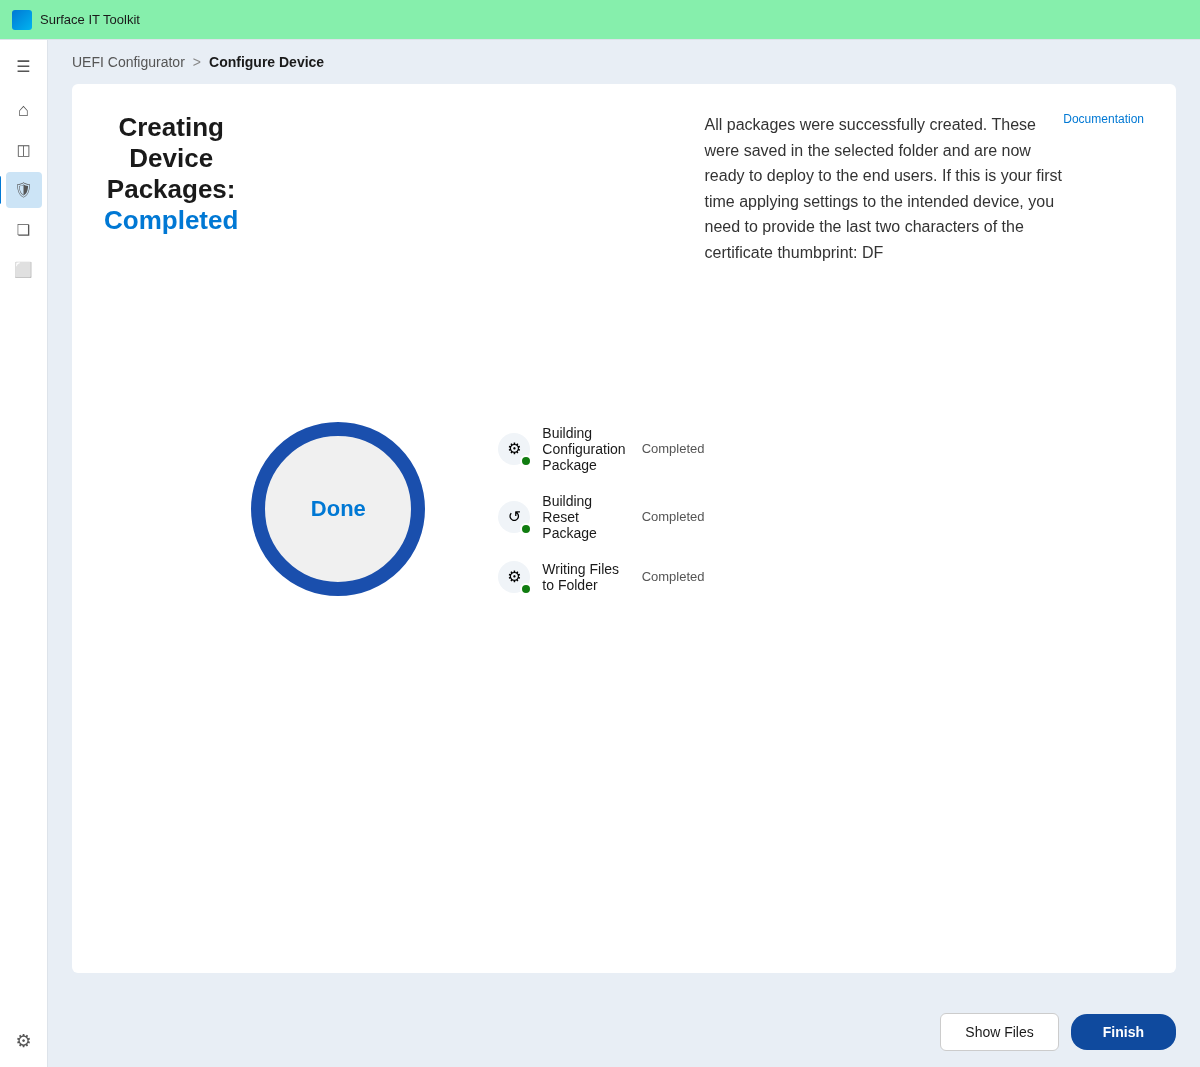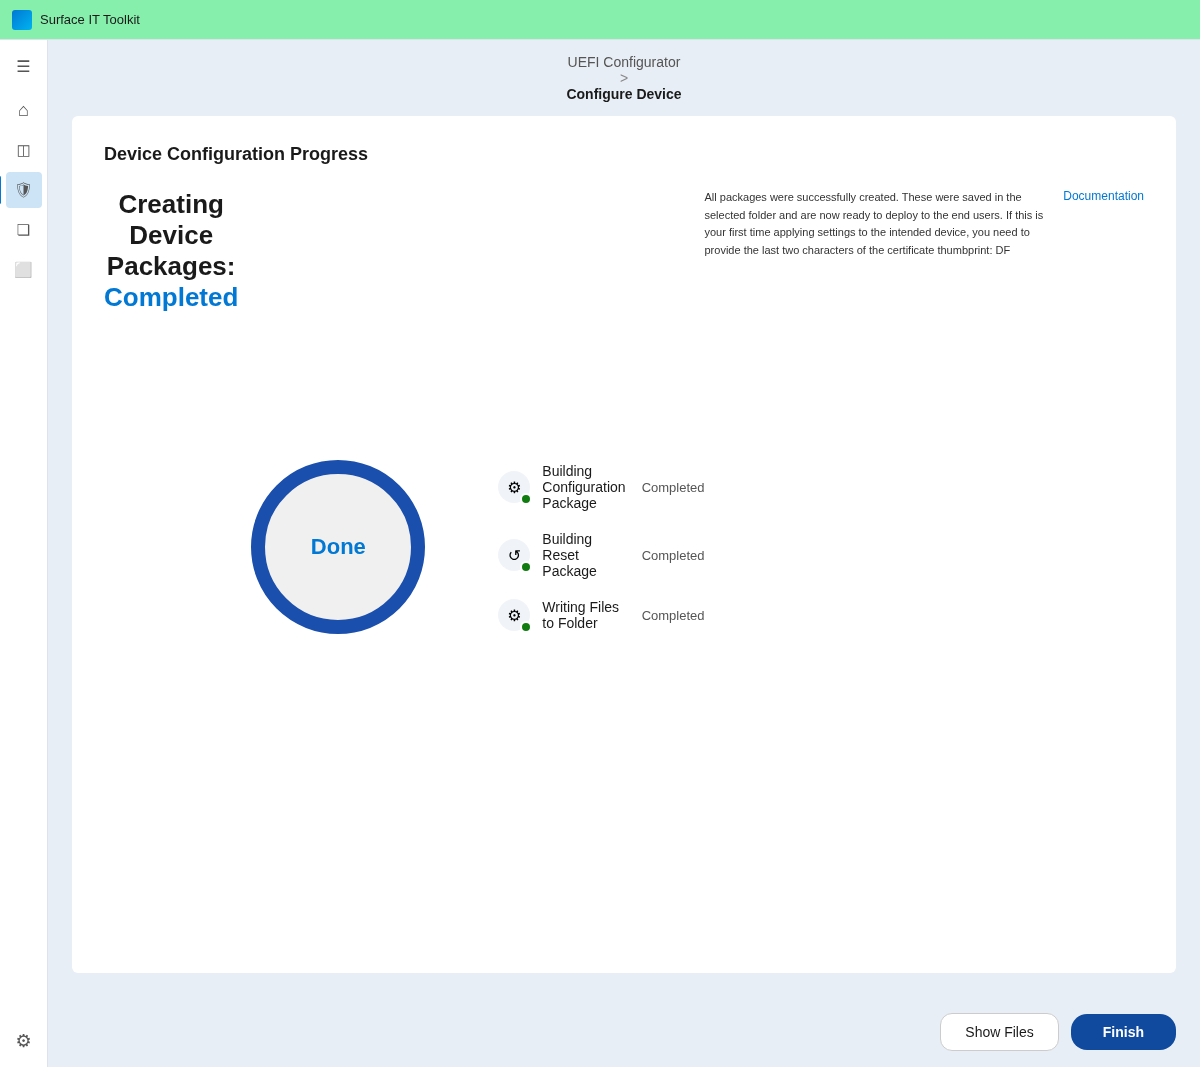--- a/index.html
+++ b/index.html
@@ -115,21 +115,20 @@
       background: #e8eef5;
     }
 
     
     .breadcrumb-bar {
       padding: 14px 24px;
       display: flex;
       align-items: center;
       background: #e8eef5;
       flex-shrink: 0;
-      flex-direction: column;
     }
     .breadcrumb-link {
       font-size: 14px;
       color: #555;
       cursor: pointer;
     }
     .breadcrumb-separator {
       font-size: 14px;
       color: #888;
       margin: 0 8px;
@@ -248,21 +247,21 @@
     }
     .step-status {
       font-size: 13px;
       color: #555;
       margin-left: 4px;
       font-weight: 400;
     }
 
     
     .description-text {
-      font-size: 11px;
+      font-size: 16px;
       color: #333;
       line-height: 1.6;
       margin-bottom: 12px;
     }
     .documentation-link {
       font-size: 12px;
       color: #0078d4;
       cursor: pointer;
       text-decoration: none;
     }
@@ -273,21 +272,21 @@
       justify-content: flex-end;
       align-items: center;
       padding: 16px 24px;
       gap: 12px;
       flex-shrink: 0;
     }
     .btn-secondary {
       padding: 10px 24px;
       border: 1px solid #ccc;
       background: #fff;
-      border-radius: 12px;
+      border-radius: 6px;
       font-size: 14px;
       cursor: pointer;
       color: #1a1a1a;
     }
     .btn-primary {
       padding: 10px 32px;
       background: #0f4a9e;
       border: none;
       border-radius: 16px;
       font-size: 14px;
@@ -336,21 +335,20 @@
 
   <div class="main-content">
 
     <div class="breadcrumb-bar">
       <span class="breadcrumb-link">UEFI Configurator</span>
       <span class="breadcrumb-separator">&gt;</span>
       <span class="breadcrumb-current">Configure Device</span>
     </div>
 
     <div class="content-panel">
-      <div class="section-title">Device Configuration Progress</div>
 
       <div class="progress-area">
 
         <div class="packages-heading">
           <span>Creating Device Packages: </span>
           <span class="completed-text">Completed</span>
         </div>
 
         <div class="progress-visual">
 

